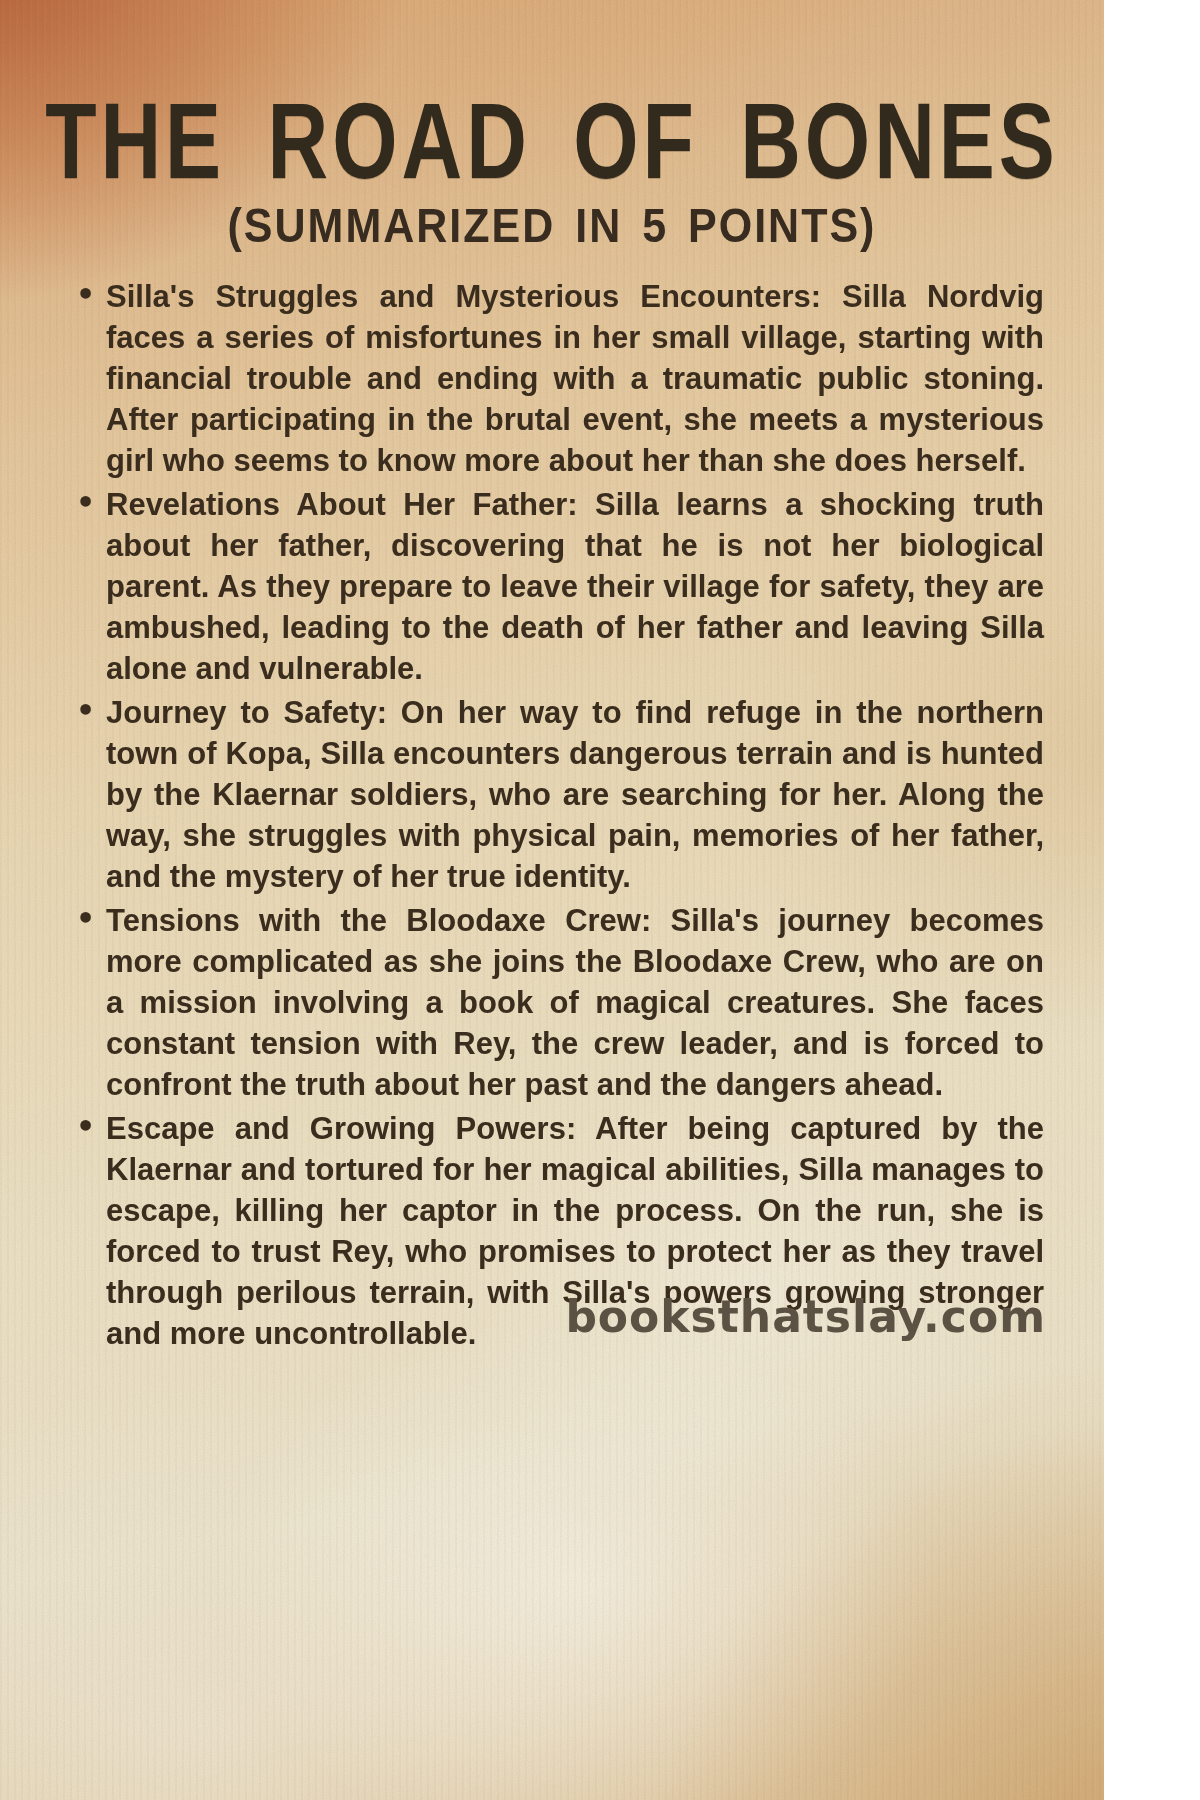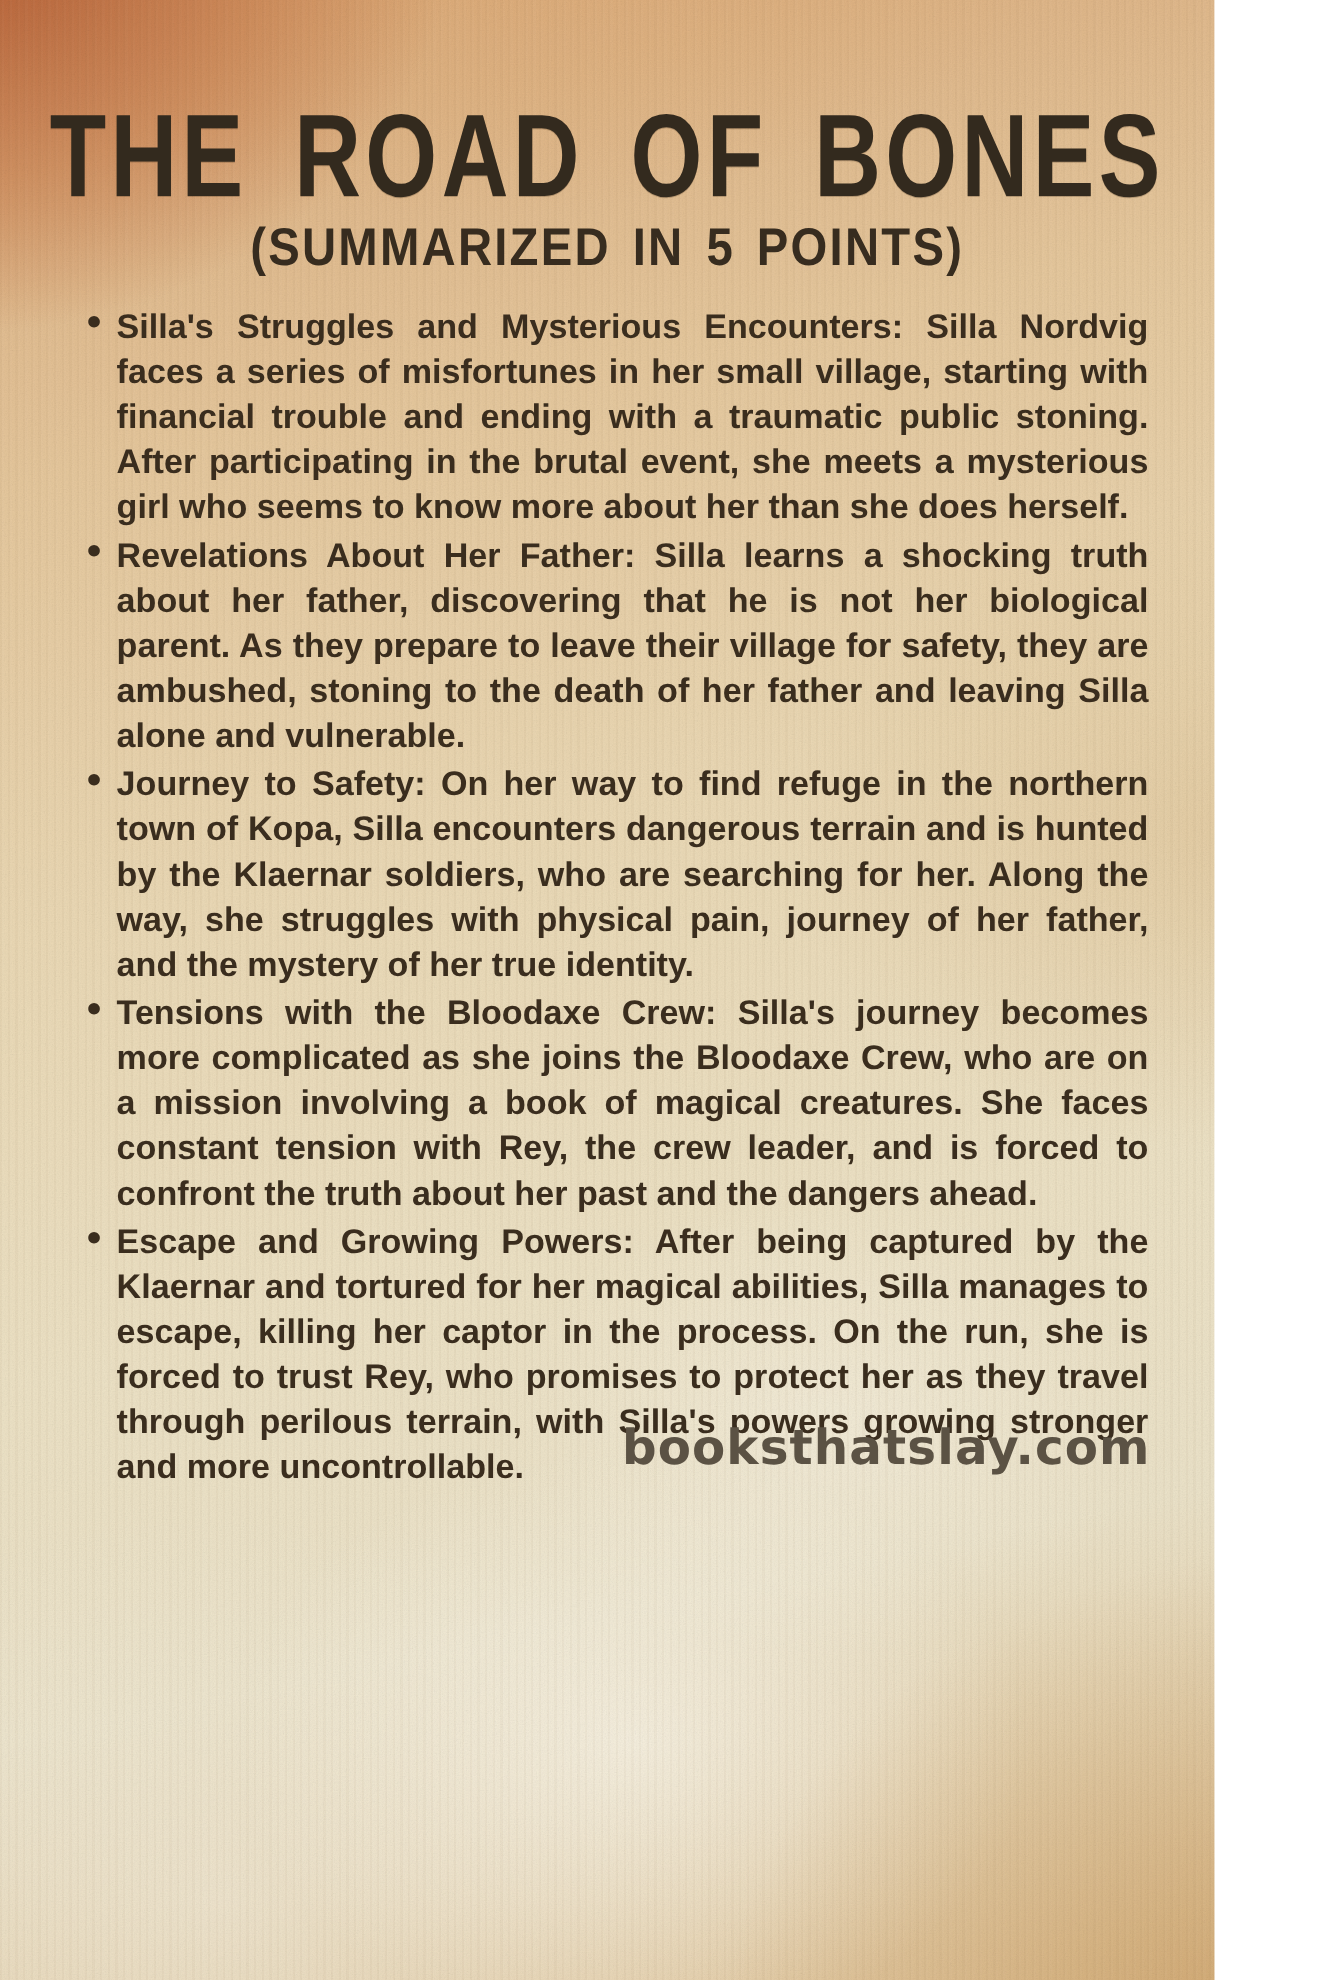--- a/index.html
+++ b/index.html
@@ -133,25 +133,25 @@
 
     <h2 class="subtitle">(SUMMARIZED IN 5 POINTS)</h2>
 
     <ul class="points">
       <li class="point">
         <span class="bullet">•</span>
         <span class="point-text">Silla's Struggles and Mysterious Encounters: Silla Nordvig faces a series of misfortunes in her small village, starting with financial trouble and ending with a traumatic public stoning. After participating in the brutal event, she meets a mysterious girl who seems to know more about her than she does herself.</span>
       </li>
       <li class="point">
         <span class="bullet">•</span>
-        <span class="point-text">Revelations About Her Father: Silla learns a shocking truth about her father, discovering that he is not her biological parent. As they prepare to leave their village for safety, they are ambushed, stoning to the death of her father and leaving Silla alone and vulnerable.</span>
+        <span class="point-text">Revelations About Her Father: Silla learns a shocking truth about her father, discovering that he is not her biological parent. As they prepare to leave their village for safety, they are ambushed, leading to the death of her father and leaving Silla alone and vulnerable.</span>
       </li>
       <li class="point">
         <span class="bullet">•</span>
-        <span class="point-text">Journey to Safety: On her way to find refuge in the northern town of Kopa, Silla encounters dangerous terrain and is hunted by the Klaernar soldiers, who are searching for her. Along the way, she struggles with physical pain, journey of her father, and the mystery of her true identity.</span>
+        <span class="point-text">Journey to Safety: On her way to find refuge in the northern town of Kopa, Silla encounters dangerous terrain and is hunted by the Klaernar soldiers, who are searching for her. Along the way, she struggles with physical pain, memories of her father, and the mystery of her true identity.</span>
       </li>
       <li class="point">
         <span class="bullet">•</span>
         <span class="point-text">Tensions with the Bloodaxe Crew: Silla's journey becomes more complicated as she joins the Bloodaxe Crew, who are on a mission involving a book of magical creatures. She faces constant tension with Rey, the crew leader, and is forced to confront the truth about her past and the dangers ahead.</span>
       </li>
       <li class="point">
         <span class="bullet">•</span>
         <span class="point-text">Escape and Growing Powers: After being captured by the Klaernar and tortured for her magical abilities, Silla manages to escape, killing her captor in the process. On the run, she is forced to trust Rey, who promises to protect her as they travel through perilous terrain, with Silla's powers growing stronger and more uncontrollable.</span>
       </li>
     </ul>

